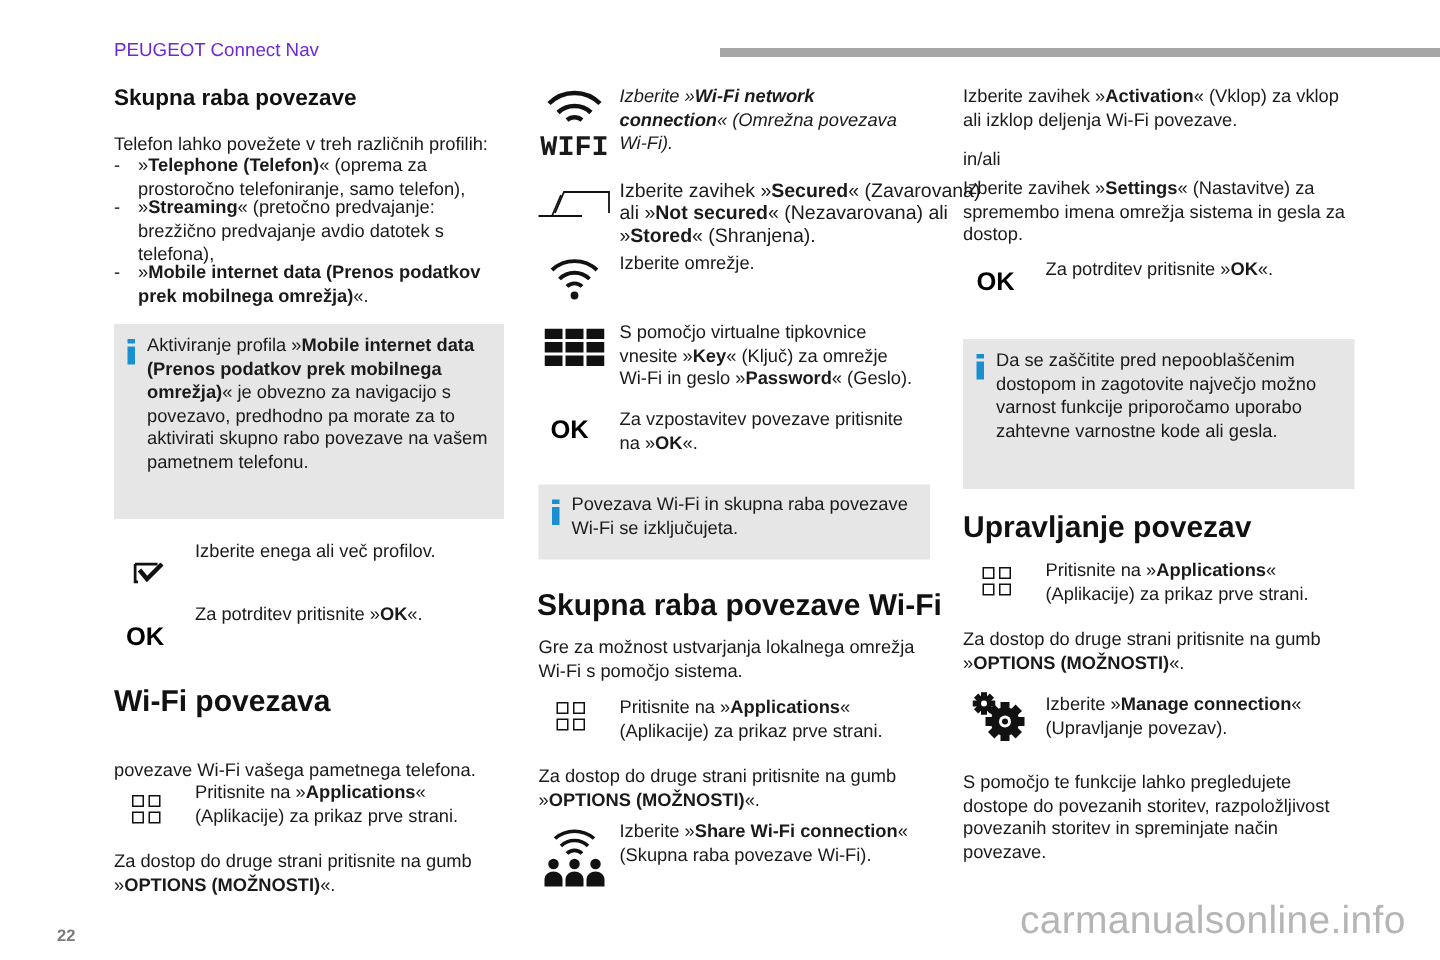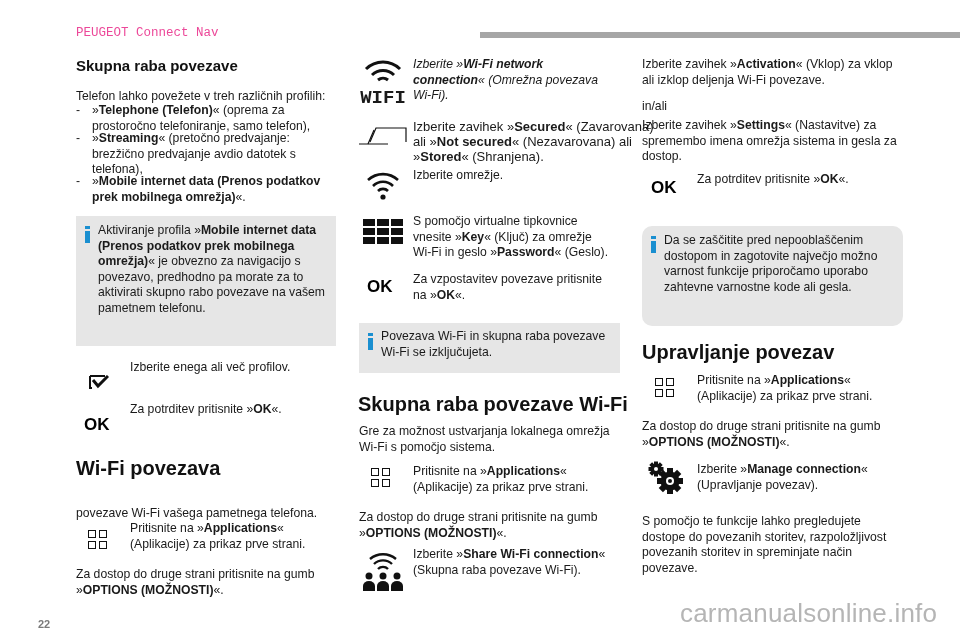--- a/index.html
+++ b/index.html
@@ -1,21 +1,21 @@
 <!DOCTYPE html>
 <html><head>
 <meta charset="utf-8">
 <style>
   * { box-sizing: border-box; margin: 0; padding: 0; }
   body {
     width: 960px; height: 640px; background: #ffffff; position: relative; overflow: hidden;
     font-family: "Liberation Sans", sans-serif; color: #1a1a1a; font-size: 12.2px; line-height: 15.5px;
   }
   b { font-weight: bold; }
-  .header-title { position: absolute; left: 76px; top: 26px; font-size: 12.5px; color: #ec4899; font-family: Liberation Mono, monospace; }
+  .header-title { position: absolute; left: 76px; top: 26px; font-size: 12.5px; color: #6d28d9; }
   .header-bar { position: absolute; left: 480px; top: 32px; width: 480px; height: 6px; background: #a6a6a6; }
   .page-number { position: absolute; left: 38px; top: 617px; font-size: 11px; font-weight: bold; color: #7a7a7a; text-align: right; }
   .watermark { position: absolute; left: 680px; top: 606px; font-size: 26px; color: #b5b5b5; letter-spacing: 0.2px; }
   .abs { position: absolute; }
   h2 { font-size: 15px; font-weight: bold; color: #111; }
   h1 { font-size: 20px; font-weight: bold; color: #111; line-height: 24px; }
   .p { position: absolute; }
   .dash-item { position: absolute; }
   .dash { position: absolute; left: 0; }
   .info-box { position: absolute; background: #e6e6e6; }
@@ -224,21 +224,21 @@
 <div class="p" style="left:642px;top:118px;">
   <span>Izberite zavihek »</span><b>Settings</b><span>« (Nastavitve) za</span><br>
   <span>spremembo imena omrežja sistema in gesla za</span><br>
   <span>dostop.</span>
 </div>
 <div class="ok" style="left:651px;top:180px;">OK</div>
 <div class="p" style="left:697px;top:172px;">
   <span>Za potrditev pritisnite »</span><b>OK</b><span>«.</span>
 </div>
 
-<div class="info-box" style="left:642px;top:226px;width:261px;height:100px;border-radius:10px;">
+<div class="info-box" style="left:642px;top:226px;width:261px;height:100px;">
   <div class="info-icon" style="left:9px;top:10px;">
       <span class="dot"></span>
       <span class="stem"></span>
     </div>
   <div class="info-text" style="left:22px;top:7px;width:236px;">
     <span>Da se zaščitite pred nepooblaščenim</span><br><span>dostopom in zagotovite največjo možno</span><br>
     <span>varnost funkcije priporočamo uporabo</span><br><span>zahtevne varnostne kode ali gesla.</span>
   </div>
 </div>
 

